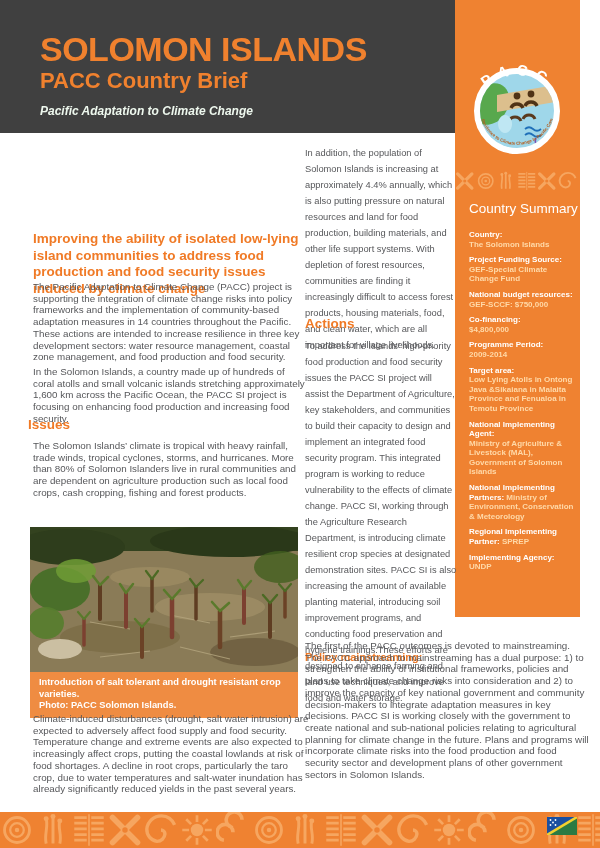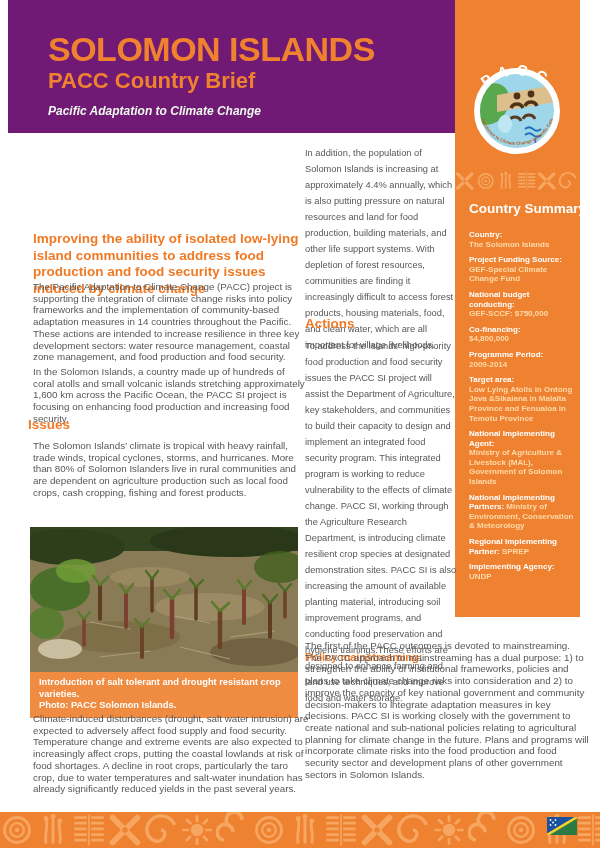--- a/index.html
+++ b/index.html
@@ -4,31 +4,31 @@
 <style>
   * { margin:0; padding:0; box-sizing:border-box; }
   html,body { width:600px; height:848px; }
   body {
     position:relative; background:#ffffff; overflow:hidden;
     font-family:"Liberation Sans", sans-serif; color:#56575a;
   }
   .abs { position:absolute; }
 
   
-  .green-header { left:8px; top:0; width:455px; height:133px; background:#701a75; }
+  .green-header { left:0; top:0; width:455px; height:133px; background:#404040; }
   .title { left:40px; top:30px; font-size:34px; font-weight:bold; color:#f0812e; letter-spacing:-0.5px; }
   .subtitle { left:40px; top:68px; font-size:22px; font-weight:bold; color:#f0812e; }
   .tagline { left:40px; top:104px; font-size:12px; font-weight:bold; font-style:italic; color:#eef8ee; }
 
   
   .orange-col { left:455px; top:0; width:125px; height:617px; background:#ef8231; }
   .logo-box { left:467px; top:55px; width:100px; height:102px; }
   .pattern-band-small { left:455px; top:170px; width:122px; height:22px; display:flex; gap:1px; overflow:hidden; }
   .tile-s { width:19.5px; height:22px; background:#ef8231; flex:none; }
-  .cs-title { left:469px; top:201px; font-size:13.5px; font-weight:bold; color:#ffffff; }
+  .cs-title { left:469px; top:201px; font-size:13.5px; font-weight:normal; color:#ffffff; }
   .cs-fields { left:469px; top:230px; width:106px; }
   .field { margin-bottom:6px; font-size:8px; line-height:9.6px; font-weight:bold; }
   .field .label { color:#ffffff; display:block; }
   .field .value { color:#ffd9a8; }
   .field.inline .label { display:inline; }
   .field.inline .value::before { content:" "; }
 
   
   .main-heading { left:33px; top:231px; width:272px; font-size:13.5px; line-height:16.5px; font-weight:bold; color:#f07a26; }
   .body-p { font-size:9.8px; line-height:11.7px; color:#56575a; }
@@ -162,21 +162,21 @@
 
 <div class="abs cs-title">Country Summary</div>
 <div class="abs cs-fields">
   <div class="field">
     <span class="label">Country:</span><span class="value">The Solomon Islands</span>
   </div>
   <div class="field">
     <span class="label">Project Funding Source:</span><span class="value">GEF-Special Climate Change Fund</span>
   </div>
   <div class="field">
-    <span class="label">National budget conducting:</span><span class="value">GEF-SCCF: $750,000</span>
+    <span class="label">National budget resources:</span><span class="value">GEF-SCCF: $750,000</span>
   </div>
   <div class="field">
     <span class="label">Co-financing:</span><span class="value">$4,800,000</span>
   </div>
   <div class="field">
     <span class="label">Programme Period:</span><span class="value">2009-2014</span>
   </div>
   <div class="field">
     <span class="label">Target area:</span><span class="value">Low Lying Atolls in Ontong Java &amp;Sikaiana in Malaita Province and Fenualoa in Temotu Province</span>
   </div>

